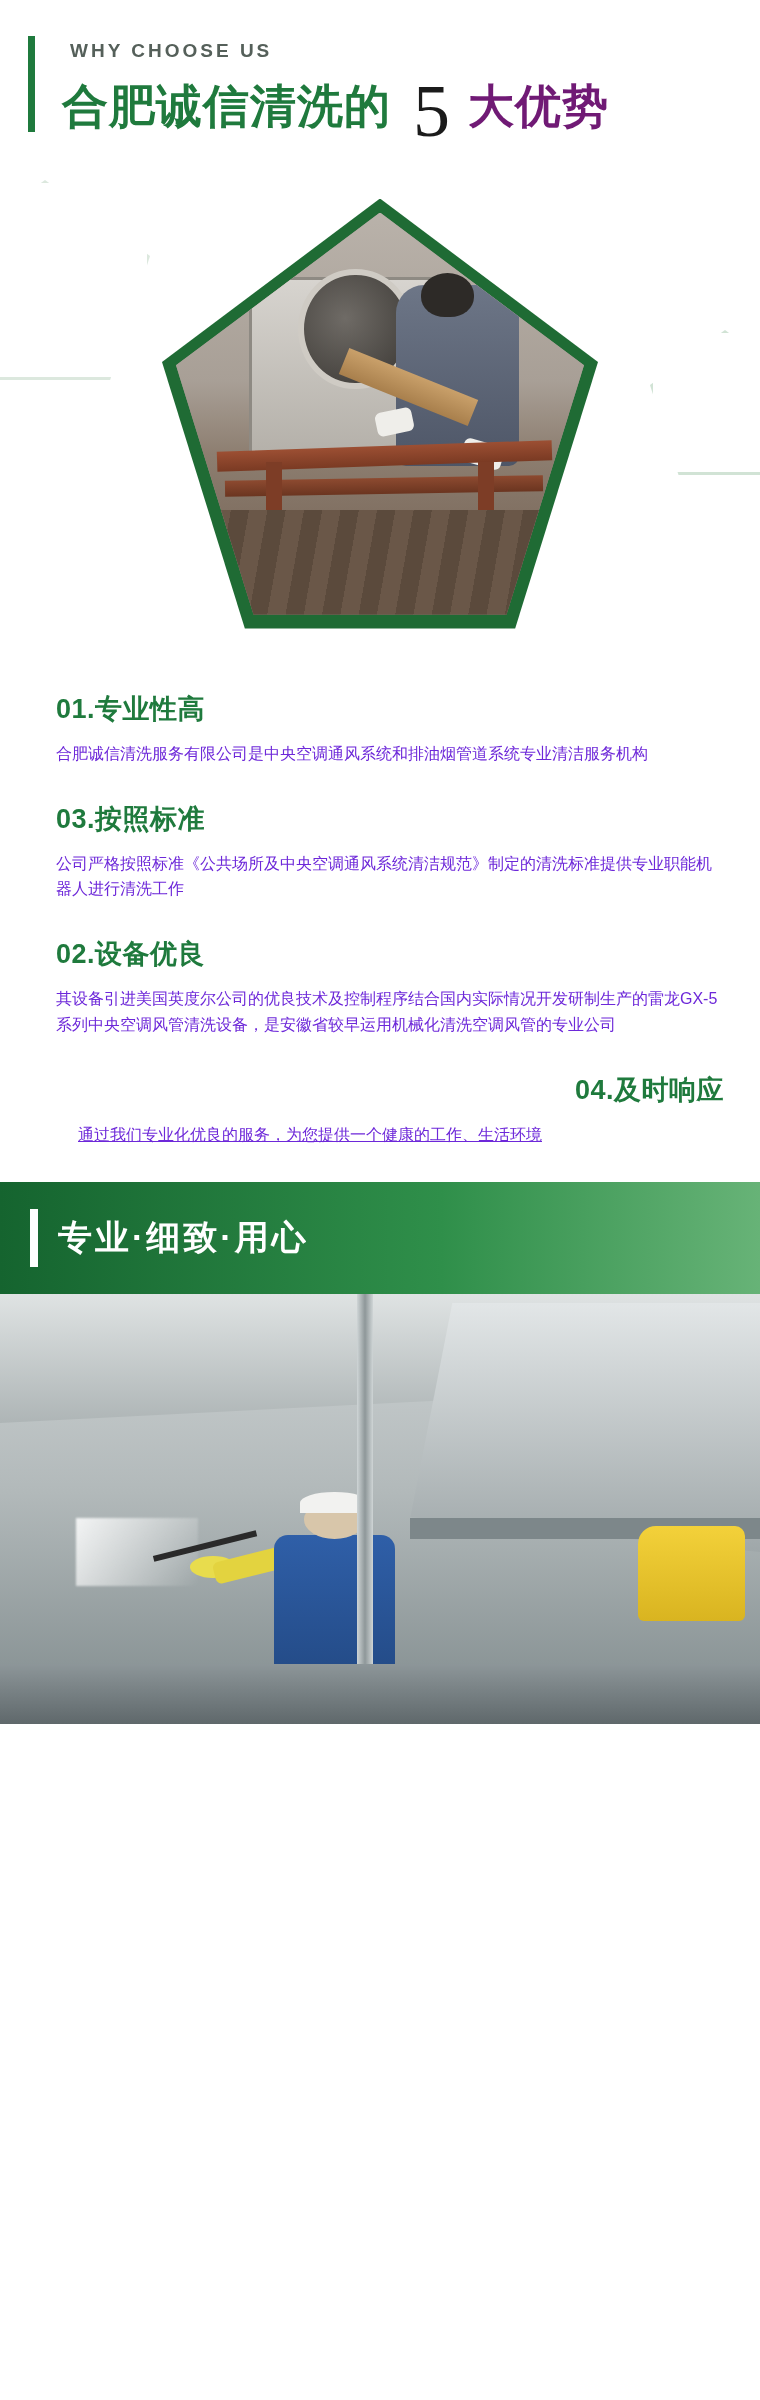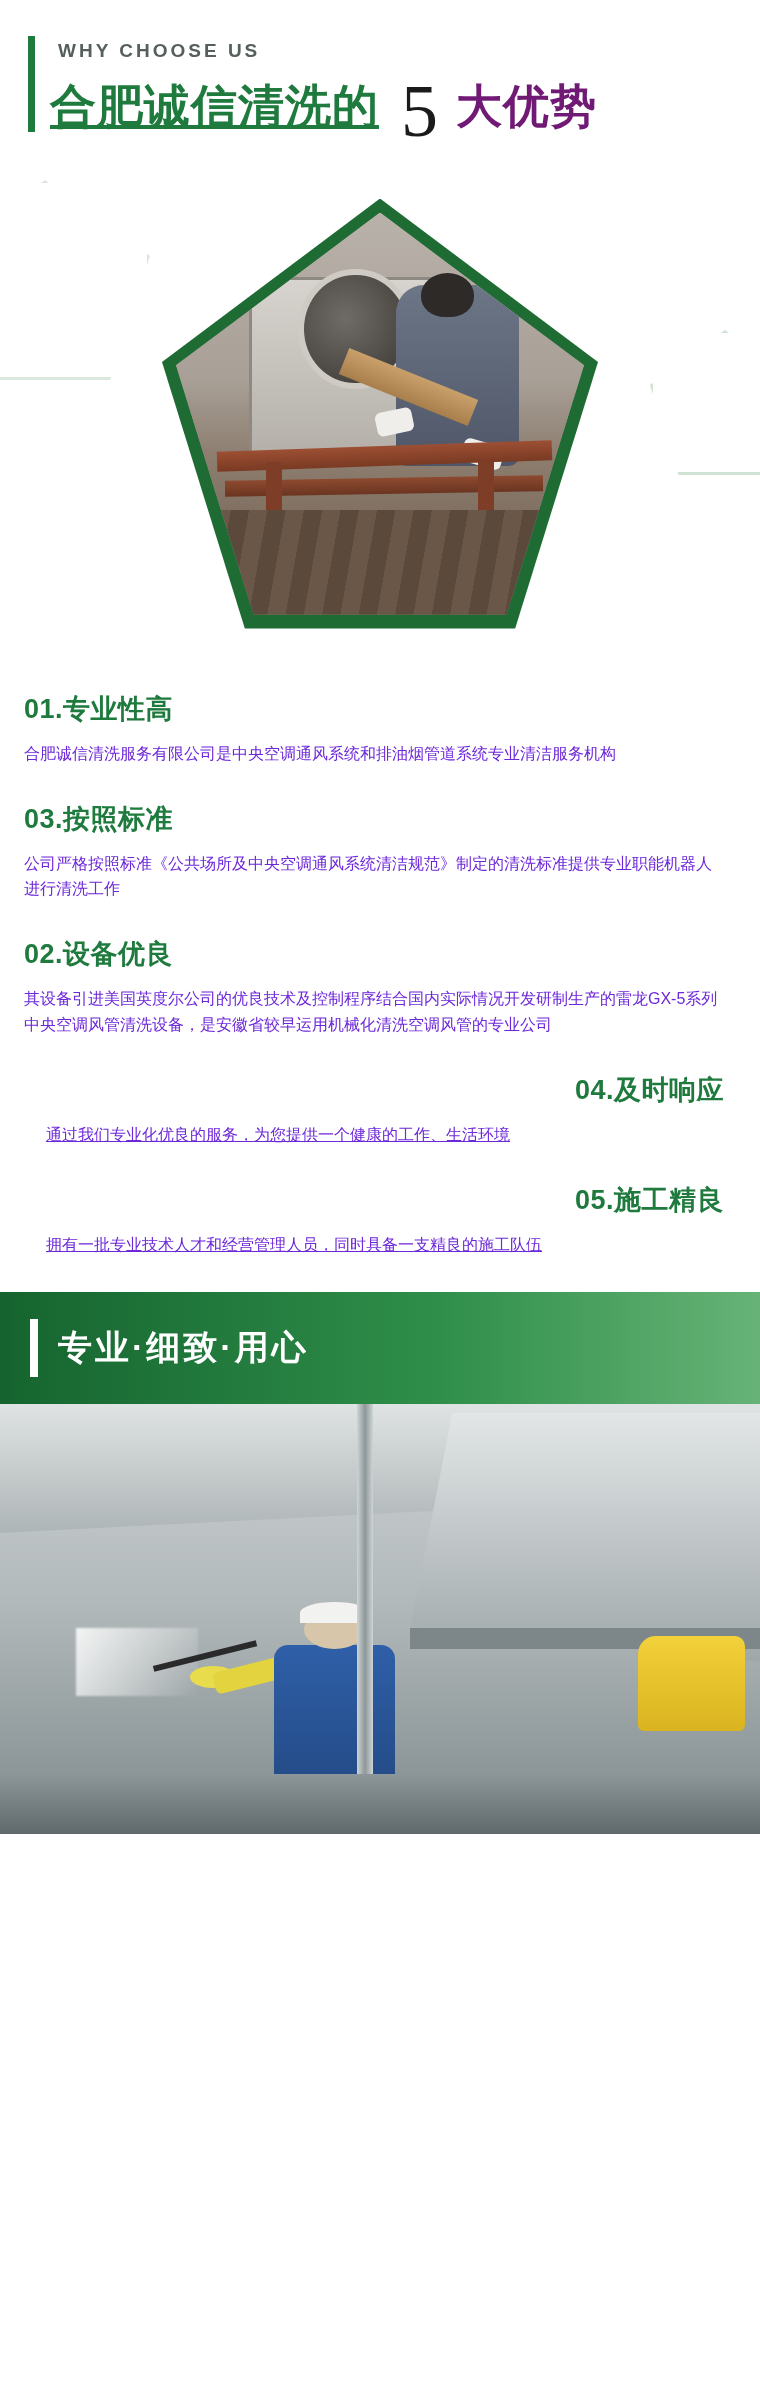--- a/index.html
+++ b/index.html
@@ -30,21 +30,21 @@
     right:-40px; top:330px;
     width:150px; height:145px;
     border:3px solid #cfe2d3;
     clip-path: polygon(50% 0%, 100% 38%, 81% 100%, 19% 100%, 0% 38%);
     opacity:.95;
   }
 
   
   .header {
     position:relative;
-    padding:40px 0 0 0;
+    padding:40px 0 0 12px;
   }
   .header-bar {
     position:absolute;
     left:28px; top:36px;
     width:7px; height:96px;
     background:#1f7a3d;
   }
   .eyebrow {
     margin-left:58px;
     font-size:19px;
@@ -56,21 +56,20 @@
     margin-left:50px;
     margin-top:12px;
     display:flex;
     align-items:center;
   }
   .title-main {
     font-size:46px;
     font-weight:bold;
     color:#1f7a3d;
     letter-spacing:1px;
-    text-decoration:underline;
   }
   .title-number {
     font-size:74px;
     line-height:.9;
     color:#1b1b1b;
     font-family:"Liberation Serif", serif;
     margin:0 18px 0 22px;
     position:relative;
     top:4px;
   }
@@ -126,21 +125,21 @@
     background:#7d3d26; }
   .ph1-leg2 { position:absolute; left:74%; top:62%; width:4%; height:20%;
     background:#7d3d26; }
   .ph1-plank { position:absolute; left:40%; top:40%; width:34%; height:7%;
     background:linear-gradient(180deg,#c9a06a,#a87f4c); transform:rotate(22deg); }
   .ph1-ground { position:absolute; left:0; top:74%; width:100%; height:26%;
     background:repeating-linear-gradient(100deg,#6a5748 0 18px,#5b4a3c 18px 36px); }
 
   
   .features {
-    margin:62px 36px 0 24px;
+    margin:62px 36px 0 56px;
   }
   .feature { margin-bottom:34px; }
   .feature h3 {
     font-size:27px;
     color:#1f7a3d;
     font-weight:bold;
     margin-bottom:14px;
     letter-spacing:.5px;
   }
   .feature p {
@@ -270,26 +269,20 @@
       <p>其设备引进美国英度尔公司的优良技术及控制程序结合国内实际情况开发研制生产的雷龙GX-5系列中央空调风管清洗设备，是安徽省较早运用机械化清洗空调风管的专业公司</p>
     </div>
 
     <div class="feature indent">
       <h3>
         <span>04.</span><span>及时响应</span>
       </h3>
       <p>通过我们专业化优良的服务，为您提供一个健康的工作、生活环境</p>
     </div>
 
-    <div class="feature indent">
-      <h3>
-        <span>05.</span><span>施工精良</span>
-      </h3>
-      <p>拥有一批专业技术人才和经营管理人员，同时具备一支精良的施工队伍</p>
-    </div>
 
   </div>
 
   <div class="banner">
     <div class="banner-bar"></div>
     <div class="banner-text">专业·细致·用心</div>
   </div>
 
   <div class="bottom-photo">
     <div class="bp-bg"></div>

